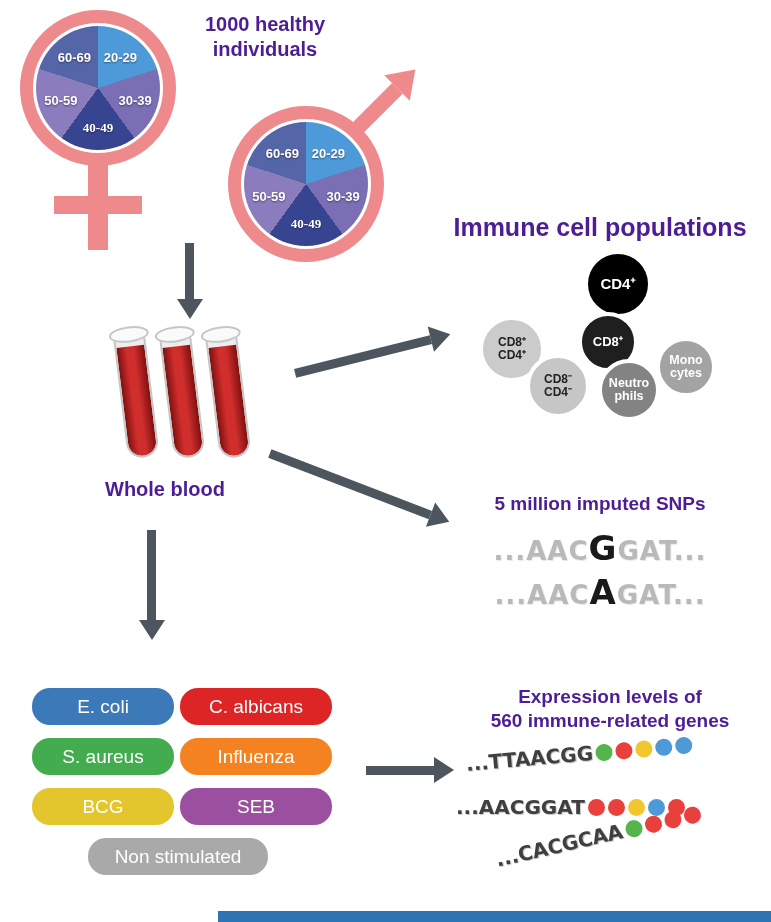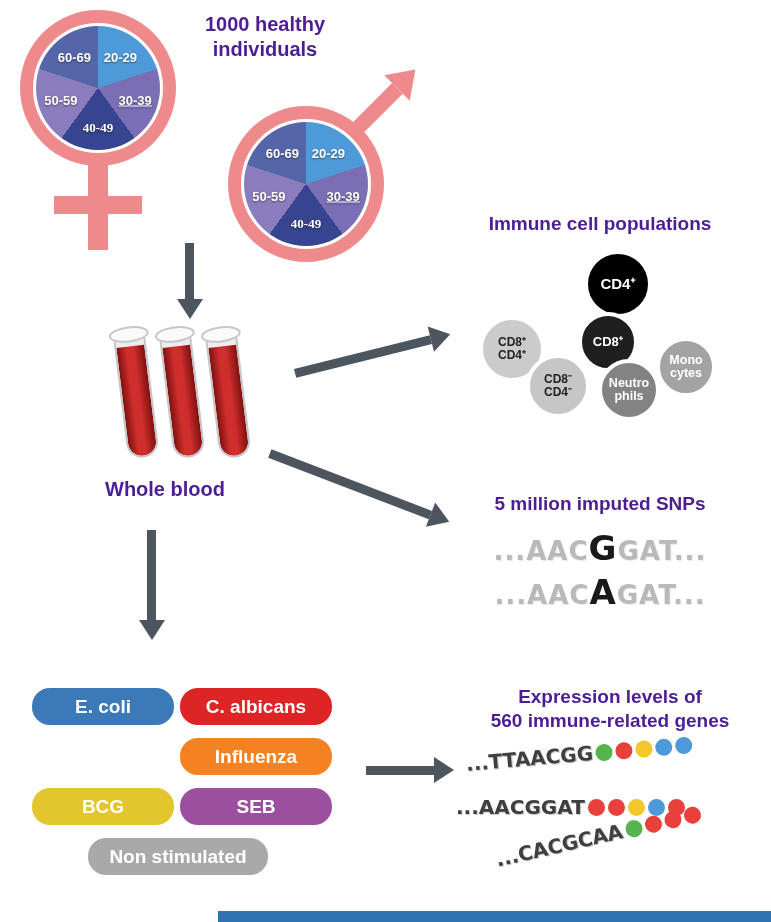--- a/index.html
+++ b/index.html
@@ -5,39 +5,39 @@
   html,body { margin:0; padding:0; background:#fff; }
   .stage {
     position:relative; width:771px; height:922px; background:#fff;
     font-family:"Liberation Sans", sans-serif; overflow:hidden;
   }
   .multiline { white-space:pre-line; }
 
   
   .fig-title { position:absolute; font-weight:bold; color:#4c1d95; text-align:center; line-height:1.25; }
   .t-individuals { left:185px; top:12px; width:160px; font-size:20px; }
-  .t-cells       { left:452px; top:212px; width:296px; font-size:19px; }
+  .t-cells       { left:452px; top:212px; width:296px; font-size:25px; }
   .t-snps        { left:450px; top:492px; width:300px; font-size:19px; }
   .t-expr        { left:455px; top:685px; width:310px; font-size:19px; }
   .t-blood       { left:85px;  top:477px; width:160px; font-size:20px; }
 
   
   .ring {
     position:absolute; width:156px; height:156px; box-sizing:border-box;
     border:13px solid var(--pink); border-radius:50%; background:#fff; padding:3px; z-index:2;
   }
   .ring-f { left:20px; top:10px; }
   .ring-m { left:228px; top:106px; }
   .age-pie { position:relative; width:100%; height:100%; border-radius:50%; }
   .pl {
     position:absolute; transform:translate(-50%,-50%); color:#fff; font-weight:bold;
     font-size:13px; white-space:nowrap; text-shadow:0 1px 2px rgba(0,0,0,.45);
   }
   .pl-0 { left:68%; top:25%; }
-  .pl-1 { left:80%; top:60%;text-decoration:underline; }
+  .pl-1 { left:80%; top:60%; }
   .pl-2 { left:50%; top:82%;font-family:Liberation Serif, serif; }
   .pl-3 { left:20%; top:60%; }
   .pl-4 { left:31%; top:25%; }
   .female-stem { position:absolute; left:88px; top:160px; width:20px; height:90px; background:var(--pink); z-index:1; }
   .female-bar  { position:absolute; left:54px; top:196px; width:88px; height:18px; background:var(--pink); z-index:1; }
   .male-arrow {
     position:absolute; left:356px; top:111px; width:84px; height:36px;
     display:flex; align-items:center; transform:rotate(-45deg); transform-origin:left center; z-index:1;
   }
   .male-arrow .mshaft { flex:1; height:15px; background:var(--pink); }
@@ -92,21 +92,21 @@
   
   .snp-seqs { position:absolute; left:448px; top:528px; width:304px; text-align:center; }
   .snp-row {
     font-family:"DejaVu Sans", sans-serif; font-weight:bold; font-size:26px; letter-spacing:1px;
     color:var(--seqgray); text-shadow:1px 1px 1px #e6e6e6; margin-bottom:4px; white-space:nowrap;
   }
   .snp-hl { color:var(--seqdark); font-size:34px; text-shadow:none; }
 
   
   .pill {
-    position:absolute; height:37px; border-radius:18px; color:#fff; font-weight:bold;
+    position:absolute; height:37px; border-radius:18px; color:#fff; font-weight:normal;
     font-size:19px; text-align:center; line-height:37px; box-sizing:border-box;
   }
   .p0 { left:32px;  top:688px; width:142px; }
   .p1 { left:180px; top:688px; width:152px; }
   .p2 { left:32px;  top:738px; width:142px; }
   .p3 { left:180px; top:738px; width:152px; }
   .p4 { left:32px;  top:788px; width:142px; }
   .p5 { left:180px; top:788px; width:152px; }
   .p6 { left:88px;  top:838px; width:180px; }
 
@@ -213,20 +213,21 @@
   </div>
 
   <div class="fig-title t-snps">5 million imputed SNPs</div>
   <div class="snp-seqs">
     <div class="snp-row"><span>...AAC</span><span class="snp-hl">G</span><span>GAT...</span></div>
     <div class="snp-row"><span>...AAC</span><span class="snp-hl">A</span><span>GAT...</span></div>
   </div>
 
   <div class="pill p0" style="background-color: rgb(60, 121, 184);">E. coli</div>
   <div class="pill p1" style="background-color: rgb(221, 37, 38);">C. albicans</div>
+  <div class="pill p2" style="background-color: rgb(67, 172, 78);">S. aureus</div>
   <div class="pill p3" style="background-color: rgb(245, 130, 32);">Influenza</div>
   <div class="pill p4" style="background-color: rgb(227, 197, 46);">BCG</div>
   <div class="pill p5" style="background-color: rgb(155, 79, 159);">SEB</div>
   <div class="pill p6" style="background-color: rgb(169, 169, 169);">Non stimulated</div>
 
   <div class="fig-title t-expr multiline">Expression levels of
 560 immune-related genes</div>
   <div class="expr-row e0">
     <span>...TTAACGG</span><span class="dot" style="background-color: rgb(86, 180, 76);"></span><span class="dot" style="background-color: rgb(232, 64, 60);"></span><span class="dot" style="background-color: rgb(242, 199, 46);"></span><span class="dot" style="background-color: rgb(78, 154, 216);"></span><span class="dot" style="background-color: rgb(78, 154, 216);"></span>
   </div>

